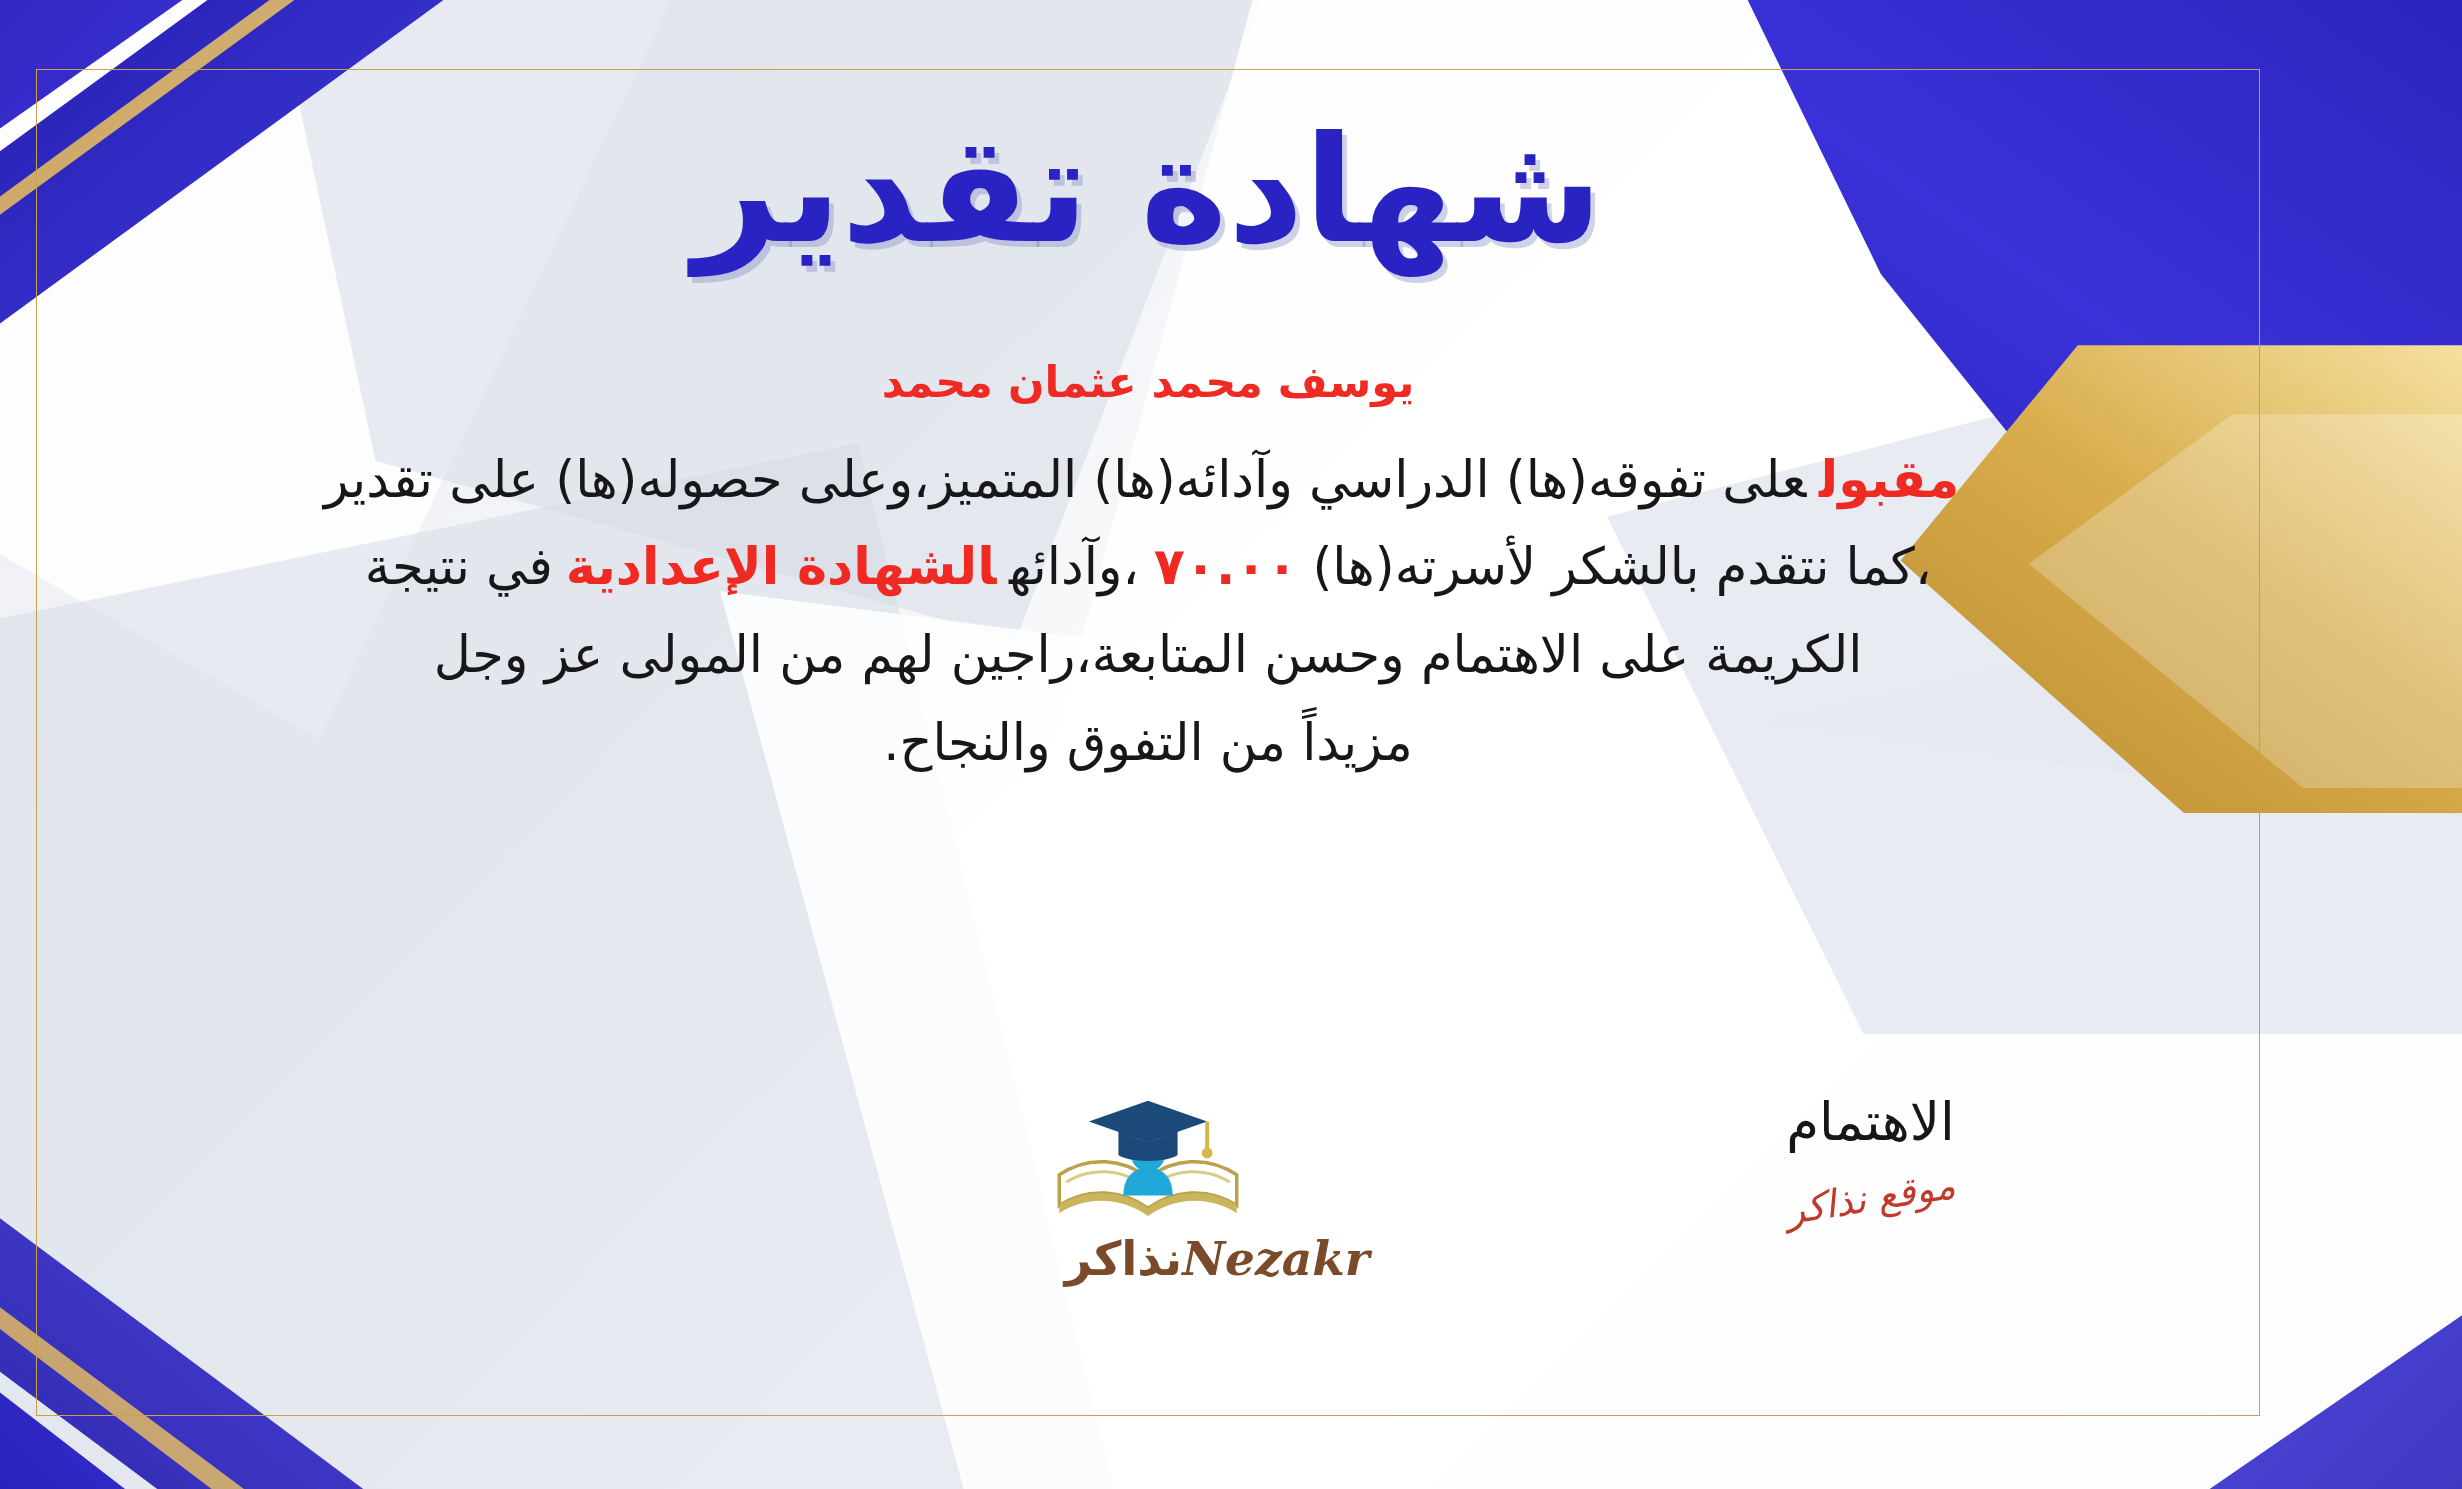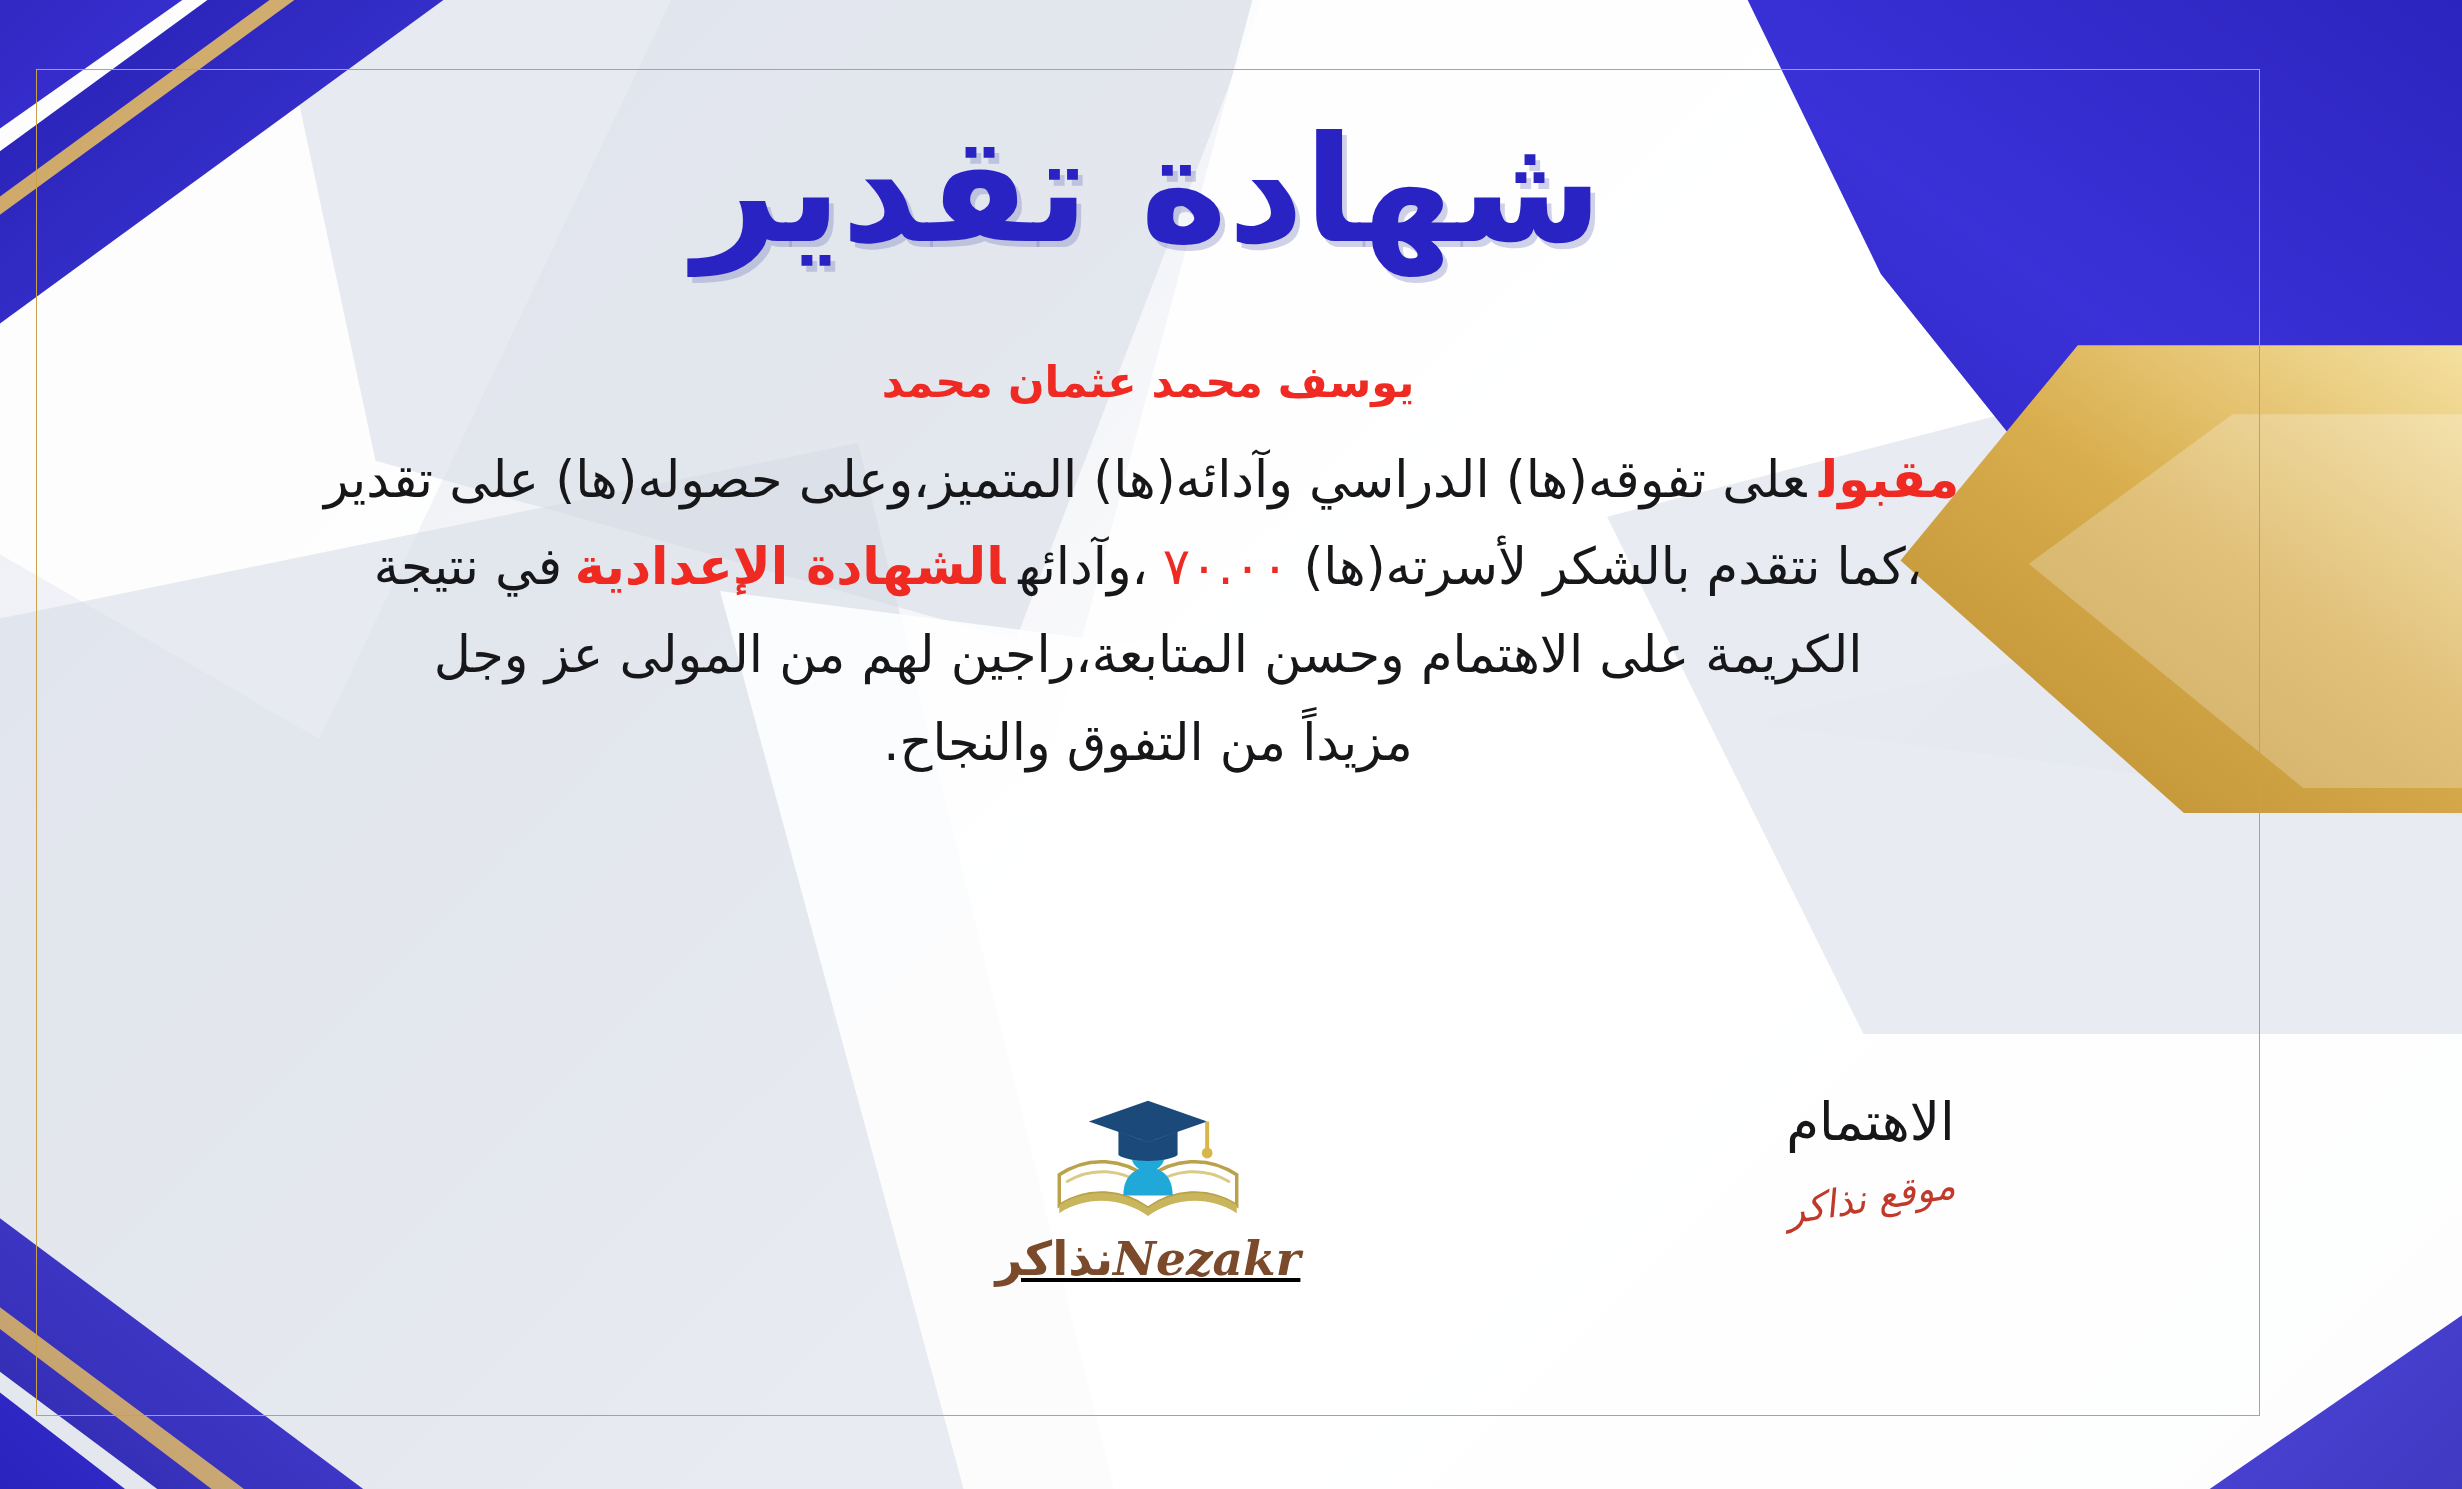--- a/index.html
+++ b/index.html
@@ -190,21 +190,21 @@
     line-height: 1.72;
     text-align: center;
   }
   .paragraph .hl {
     color: #ee2a22;
     font-weight: 600;
     padding: 0 12.8px;
   }
   .paragraph .num {
     color: #ee2a22;
-    font-weight: 400;
+    font-weight: 700;
     padding: 0 14.8px;
     letter-spacing: 1.5px;
   }
   .para-line { display: block; }
 
   
   .footer {
     position: absolute;
     left: 0; right: 0; bottom: 19.7px;
     height: 305px;
@@ -230,22 +230,21 @@
     transform: rotate(-9deg);
     letter-spacing: 1px;
   }
 
   .logo-area {
     position: absolute;
     left: 50%;
     transform: translateX(-50%);
     top: 0;
     width: 443px;
-    text-align: center;
-    text-decoration: underline;
+    text-align: right;
   }
   .logo-mark { width: 207px; height: 148px; margin: 0 auto; display: block; }
   .logo-text {
     margin-top: 2px;
     font-size: 47px;
     font-weight: bold;
     color: #7a4a2a;
     letter-spacing: 0px;
     white-space: nowrap;
   }

